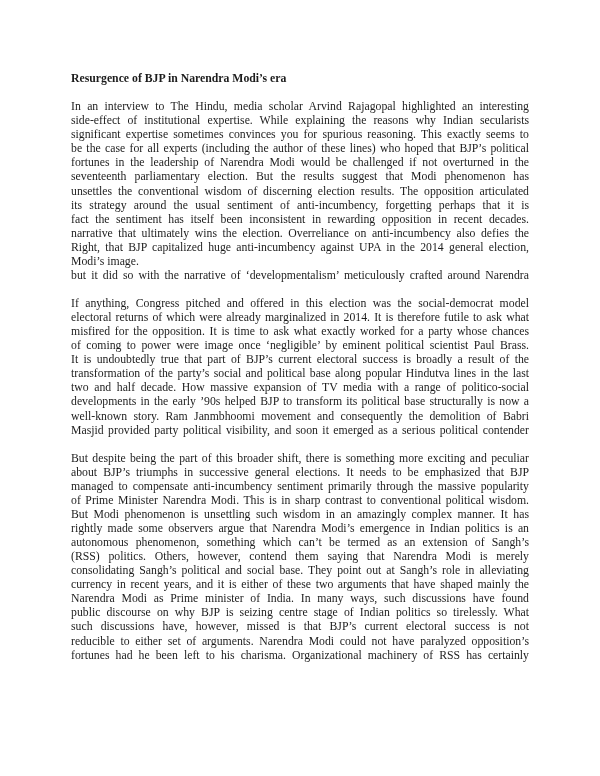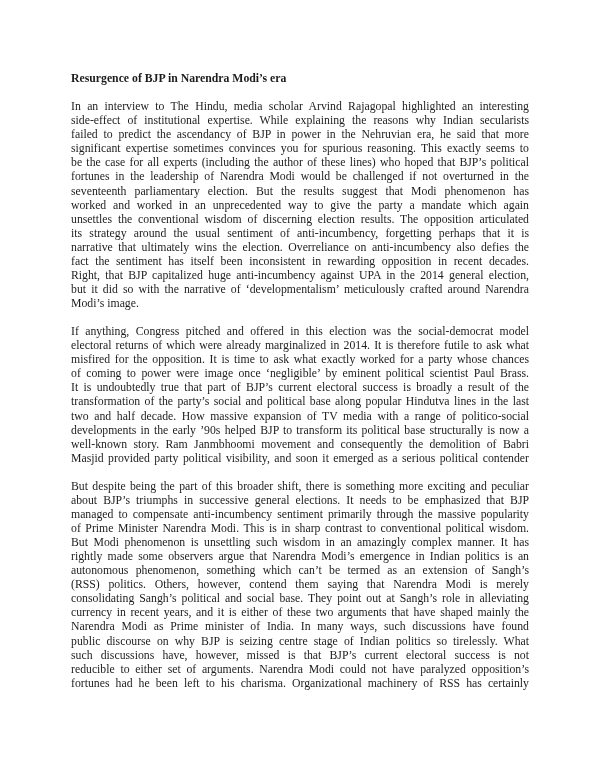--- a/index.html
+++ b/index.html
@@ -41,33 +41,31 @@
 </head>
 <body>
 
 <div class="page">
   <div class="content">
     <div class="title">Resurgence of BJP in Narendra Modi’s era</div>
 
     <div class="para">
       <span class="line">In an interview to The Hindu, media scholar Arvind Rajagopal highlighted an interesting</span>
       <span class="line">side-effect of institutional expertise. While explaining the reasons why Indian secularists</span>
-      <span class="line">failed to predict the ascendancy of BJP in power in the Nehruvian era, he said that more</span>
       <span class="line">significant expertise sometimes convinces you for spurious reasoning. This exactly seems to</span>
       <span class="line">be the case for all experts (including the author of these lines) who hoped that BJP’s political</span>
       <span class="line">fortunes in the leadership of Narendra Modi would be challenged if not overturned in the</span>
       <span class="line">seventeenth parliamentary election. But the results suggest that Modi phenomenon has</span>
-      <span class="line">worked and worked in an unprecedented way to give the party a mandate which again</span>
       <span class="line">unsettles the conventional wisdom of discerning election results. The opposition articulated</span>
       <span class="line">its strategy around the usual sentiment of anti-incumbency, forgetting perhaps that it is</span>
+      <span class="line">fact the sentiment has itself been inconsistent in rewarding opposition in recent decades.</span>
       <span class="line">narrative that ultimately wins the election. Overreliance on anti-incumbency also defies the</span>
-      <span class="line">fact the sentiment has itself been inconsistent in rewarding opposition in recent decades.</span>
       <span class="line">Right, that BJP capitalized huge anti-incumbency against UPA in the 2014 general election,</span>
+      <span class="line last">Modi’s image.</span>
       <span class="line">but it did so with the narrative of ‘developmentalism’ meticulously crafted around Narendra</span>
-      <span class="line last">Modi’s image.</span>
     </div>
 
     <div class="para">
       <span class="line">If anything, Congress pitched and offered in this election was the social-democrat model</span>
       <span class="line">electoral returns of which were already marginalized in 2014. It is therefore futile to ask what</span>
       <span class="line">misfired for the opposition. It is time to ask what exactly worked for a party whose chances</span>
       <span class="line">of coming to power were image once ‘negligible’ by eminent political scientist Paul Brass.</span>
       <span class="line">It is undoubtedly true that part of BJP’s current electoral success is broadly a result of the</span>
       <span class="line">transformation of the party’s social and political base along popular Hindutva lines in the last</span>
       <span class="line">two and half decade. How massive expansion of TV media with a range of politico-social</span>

